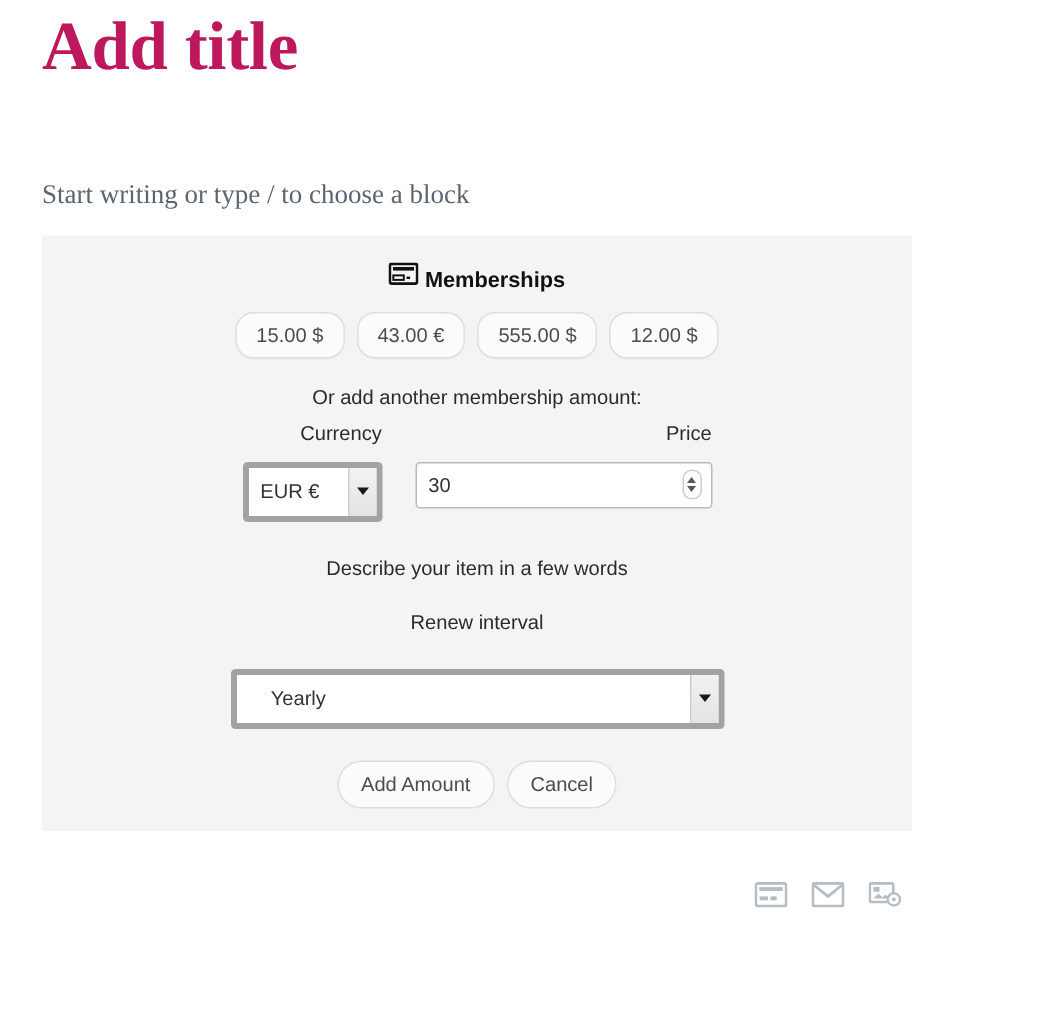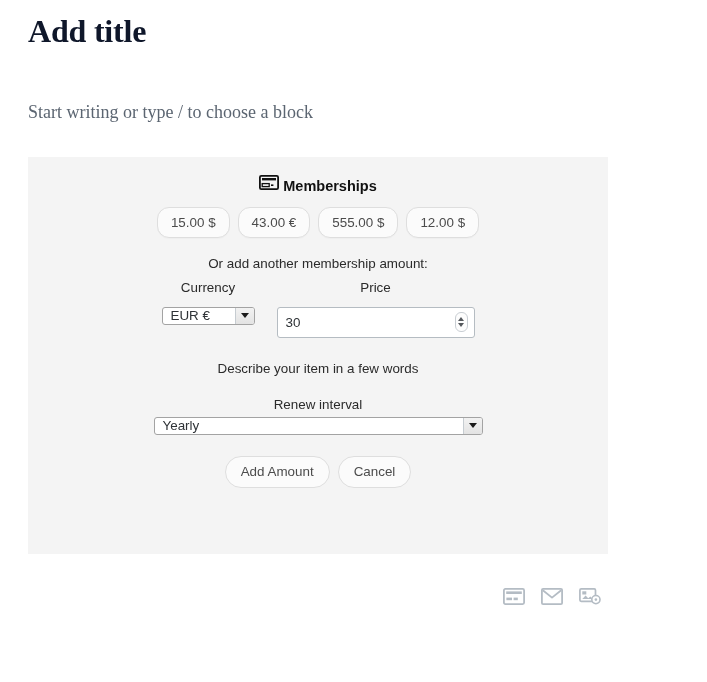--- a/index.html
+++ b/index.html
@@ -15,29 +15,29 @@
     -webkit-font-smoothing: antialiased;
   }
 
   
   #editor-title {
     position: absolute;
     left: 28px;
     top: 8px;
     font-family: "Liberation Serif", serif;
     font-weight: bold;
-    font-size: 32px;
+    font-size: 46px;
     line-height: 46px;
-    color: #0f172a;
+    color: #be185d;
     letter-spacing: -0.2px;
   }
   #editor-paragraph-placeholder {
     position: absolute;
     left: 28px;
-    top: 99px;
+    top: 116px;
     font-family: "Liberation Serif", serif;
     font-size: 18px;
     line-height: 26px;
     color: #5b6571;
   }
 
   
   #memberships-block {
     position: absolute;
     left: 28px;
@@ -92,36 +92,36 @@
 
   #add-another-label { margin-top: 19px; }
 
   
   #currency-price-row {
     margin-top: 11px;
     display: flex;
     justify-content: center;
     gap: 22px;
   }
-  .field-col { display: flex; flex-direction: column; }
+  .field-col { display: flex; flex-direction: column; align-items: flex-end; }
   .field-col .field-label {
     text-align: center;
     font-size: 13.4px;
     color: #2b2b2b;
     line-height: 1;
     margin-bottom: 12px;
   }
 
   
   .native-select {
     position: relative;
     background: #ffffff;
-    border: 1px solid #a3a3a3;
+    border: 4px solid #a3a3a3;
     border-radius: 3px;
-    height: 18px;
+    height: 40px;
     box-sizing: border-box;
     display: flex;
     align-items: center;
     cursor: pointer;
     overflow: hidden;
   }
   .native-select .select-value {
     padding-left: 8px;
     font-size: 13.4px;
     color: #2f3337;
@@ -207,22 +207,23 @@
   }
   #describe-input .text-value {
     padding-left: 9px;
     font-size: 13.4px;
     color: #32373c;
   }
 
   #renew-label { margin-top: 23px; }
 
   #renew-select {
-    margin: 5px auto 0 auto;
+    margin: 24px auto 0 auto;
     width: 329px;
+    padding-left: 15px;
   }
 
   #form-actions {
     margin-top: 21px;
     display: flex;
     justify-content: center;
     gap: 8px;
   }
   .action-button {
     background: #fbfbfb;

